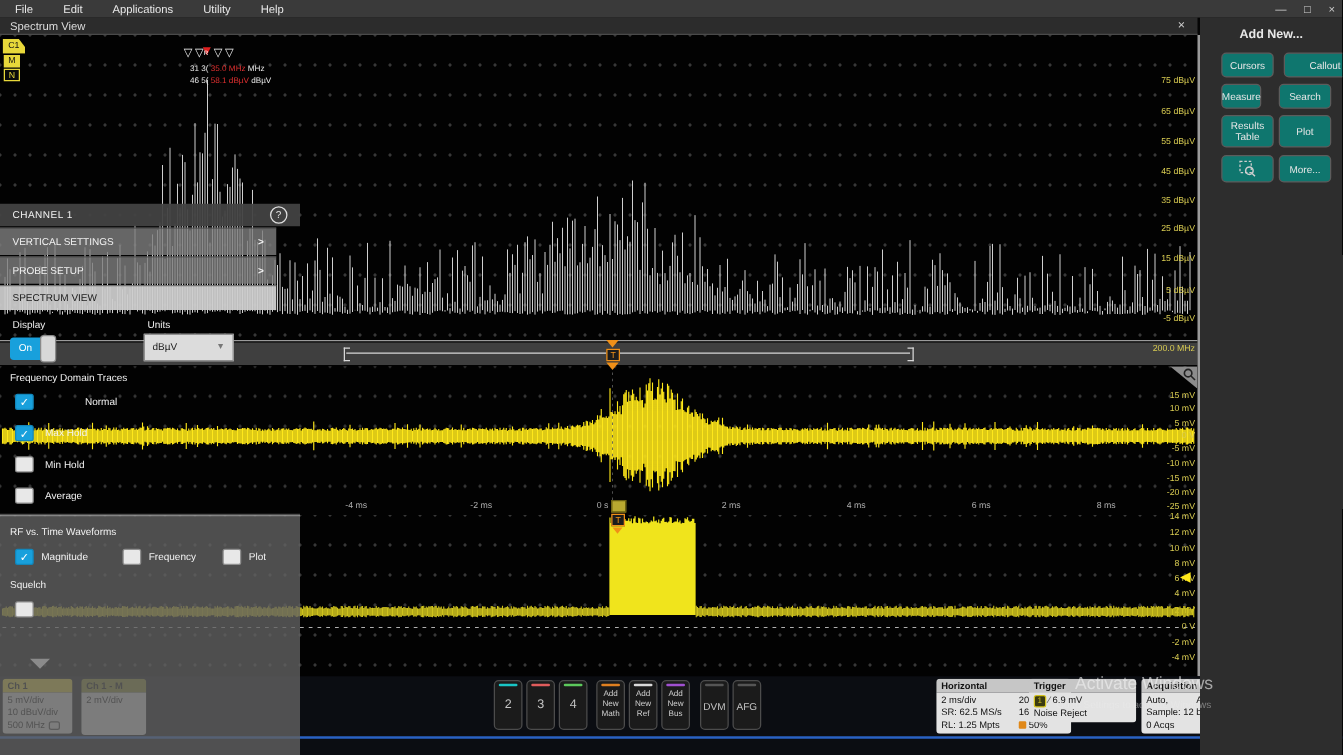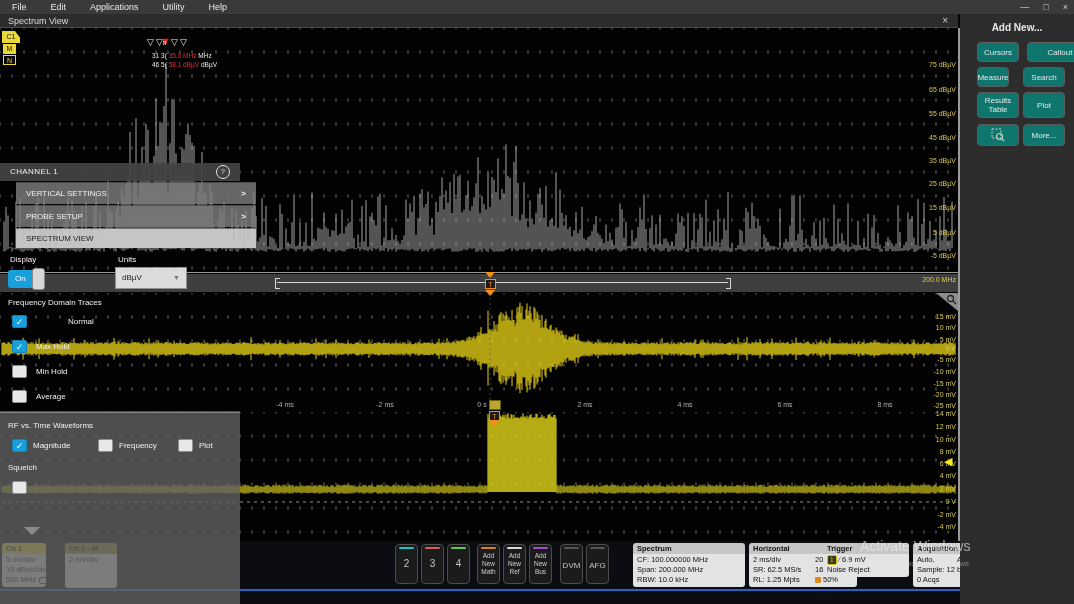--- a/index.html
+++ b/index.html
@@ -41,21 +41,21 @@
   
   .zoomcorner{position:absolute;left:936px;top:293px;width:22px;height:18px;background:#8c8c8c;clip-path:polygon(0 0,100% 0,100% 100%);z-index:5;}
   .zoomcorner svg{position:absolute;right:1px;top:1px;}
   
   .vsep{position:absolute;left:958px;top:28px;width:2px;height:513px;background:#9a9a9a;z-index:6;}
   .grip{position:absolute;left:957px;top:283px;color:#ddd;font-size:8px;line-height:5px;z-index:7;}
   
   .panel{position:absolute;left:0;top:163px;width:240px;height:364px;z-index:20;color:#f2f2f2;font-size:8px;}
   .panel-hd{position:absolute;left:0;top:0;width:240px;height:18px;background:rgba(66,66,66,.95);line-height:18px;padding-left:10px;box-sizing:border-box;letter-spacing:.4px;}
   .help{position:absolute;right:10px;top:2px;width:12px;height:12px;border:1px solid #e0e0e0;border-radius:50%;text-align:center;line-height:12px;font-size:8px;color:#e0e0e0;}
-  .sec{position:absolute;left:16px;width:240px;height:22px;background:rgba(125,125,125,.82);line-height:22px;padding-left:10px;box-sizing:border-box;border-top:1px solid rgba(60,60,60,.6);}
+  .sec{position:absolute;left:0;width:221px;height:22px;background:rgba(125,125,125,.82);line-height:22px;padding-left:10px;box-sizing:border-box;border-top:1px solid rgba(60,60,60,.6);}
   .sec .chv{position:absolute;right:10px;top:0;font-weight:bold;color:#f5f5f5;}
   .sec-sel{background:rgba(205,205,205,.93);color:#1a1a1a;height:20px;line-height:20px;}
   .panel-body{position:absolute;left:0;top:248px;width:240px;height:258px;background:rgba(98,98,98,.8);}
   .panel-tail{position:absolute;left:24px;top:527px;width:0;height:0;border-left:8px solid transparent;border-right:8px solid transparent;border-top:8px solid rgba(150,150,150,.85);z-index:20;}
   .flabel{position:absolute;color:#f0f0f0;}
   .toggle{position:absolute;left:8px;top:107px;width:34px;height:18px;background:#18a0dc;border-radius:3px;color:#fff;text-align:left;line-height:18px;padding-left:7px;box-sizing:border-box;}
   .knob{position:absolute;left:32px;top:105px;width:13px;height:22px;background:#d8d8d8;border-radius:3px;border:1px solid #8a8a8a;box-sizing:border-box;}
   .dropdown{position:absolute;left:115px;top:104px;width:72px;height:22px;background:#dcdcdc;border:1px solid #909090;color:#1a1a1a;line-height:20px;padding-left:6px;box-sizing:border-box;}
   .dropdown .caret{position:absolute;right:6px;top:0;color:#777;font-size:7px;}
   .cb{position:absolute;width:15px;height:13px;border-radius:2px;background:#e8e8e8;border:1px solid #8f8f8f;box-sizing:border-box;}
@@ -271,21 +271,21 @@
           <circle cx="8.5" cy="8.5" r="3" fill="none" stroke="#cfcfcf" stroke-width="1.2"></circle>
           <line x1="10.8" y1="10.8" x2="13" y2="13" stroke="#cfcfcf" stroke-width="1.2"></line>
         </svg>
     </div>
     <div class="sb-btn" style="left:63px;top:110px;width:42px;height:22px;">More...</div>
   </div>
 
   <div class="badgebar">
     <div class="blue-line"></div>
 
-    <div class="badge" style="left:2px;width:44px;">
+    <div class="badge" style="left:2px;width:56px;">
       <div class="bhd" style="background:#e8d83a;">Ch 1</div>
       <div class="bbody">
         <div class="brow">5 mV/div</div>
         <div class="brow">10 dBuV/div</div>
         <div class="brow"><span>500 MHz</span><span class="probe-glyph"></span></div>
       </div>
     </div>
 
     <div class="badge" style="left:65px;width:52px;">
       <div class="bhd" style="background:#8f8f2f;font-style:normal;">Ch 1 - M</div>
@@ -322,28 +322,20 @@
 
     <div class="chbtn" style="left:560px;">
       <div class="stripe" style="background:#555;"></div>
       <div class="num" style="font-size:8px;top:16px;">DVM</div>
     </div>
     <div class="chbtn" style="left:586px;">
       <div class="stripe" style="background:#555;"></div>
       <div class="num" style="font-size:8px;top:16px;">AFG</div>
     </div>
 
-    <div class="badge" style="left:633px;width:112px;">
-      <div class="bhd" style="background:#c6c6c6;">Spectrum</div>
-      <div class="bbody">
-        <div class="brow">CF: 100.000000 MHz</div>
-        <div class="brow">Span: 200.000 MHz</div>
-        <div class="brow">RBW: 10.0 kHz</div>
-      </div>
-    </div>
 
     <div class="badge" style="left:749px;width:108px;">
       <div class="bhd" style="background:#c6c6c6;">Horizontal</div>
       <div class="bbody">
         <div class="brow"><span style="display:inline-block;width:62px;">2 ms/div</span><span>20 ms</span></div>
         <div class="brow"><span style="display:inline-block;width:62px;">SR: 62.5 MS/s</span><span>16 ns/pt</span></div>
         <div class="brow"><span style="display:inline-block;width:62px;">RL: 1.25 Mpts</span><span class="exp-ic"></span><span>50%</span></div>
       </div>
     </div>
 

